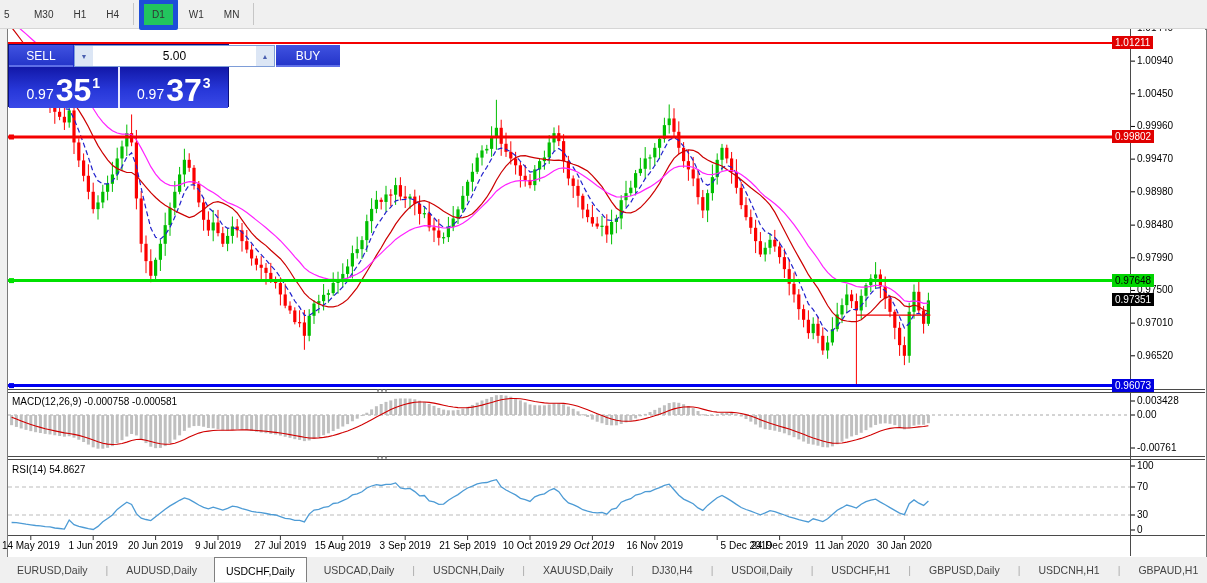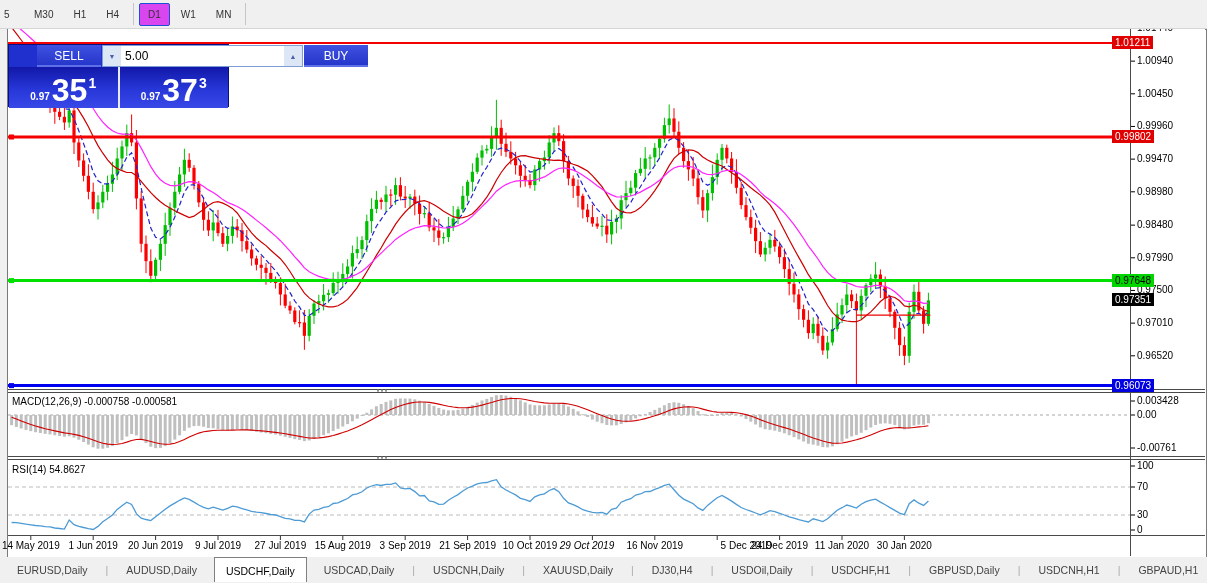--- a/index.html
+++ b/index.html
@@ -5,49 +5,49 @@
   html,body{margin:0;padding:0;width:1207px;height:583px;overflow:hidden;
     background:#f0f0f0;font-family:"Liberation Sans",sans-serif;}
   #app{position:relative;width:1207px;height:583px;}
 
   
   #toolbar{position:absolute;left:0;top:0;width:1207px;height:28px;background:#f0f0f0;
     border-bottom:1px solid #d6d6d6;display:flex;align-items:center;z-index:30;}
   .tfbtn{font-size:10px;color:#333;padding:5px 8px;margin:0 1px;border:1px solid transparent;
     border-radius:2px;cursor:default;}
   .tfbtn.clip{padding-left:2px;width:10px;overflow:hidden;}
-  .tfbtn.active{background:#d946ef;border:1px solid #1d4ed8;}
+  .tfbtn.active{background:#22c55e;border:5px solid #1d4ed8;}
   .tbdiv{width:1px;height:22px;background:#c6c6c6;margin:0 4px;}
 
   
   #frame{position:absolute;left:7px;top:29px;width:1198px;height:528px;
     border:1px solid #7a7a7a;background:#fff;z-index:1;}
   #chart-svg{position:absolute;left:0;top:0;width:1207px;height:583px;z-index:5;pointer-events:none;}
 
   #title-row{position:absolute;left:14px;top:31px;z-index:8;font-size:11px;color:#000;
     white-space:nowrap;}
   #title-row .tri{font-size:8px;margin-right:3px;}
   #title-row .ohlc{margin-left:8px;}
 
   
   #quote-panel{position:absolute;left:8px;top:44px;width:221px;height:63px;z-index:10;
     background:#2030cf;border:1px solid #0a0f80;box-sizing:border-box;}
-  #qp-row1{display:flex;height:22px;align-items:stretch;padding-left:28px;}
+  #qp-row1{display:flex;height:22px;align-items:stretch;}
   .qp-btn{flex:0 0 64px;background:linear-gradient(#4052e0,#2233c8);color:#fff;font-size:12px;
     display:flex;align-items:center;justify-content:center;box-shadow:inset 0 -2px #5e6fe8;cursor:pointer;}
   #qp-spin{flex:1;display:flex;align-items:stretch;background:#dce6f5;border:1px solid #7e9dd8;margin:0 1px;}
   .spin-btn{width:18px;display:flex;align-items:center;justify-content:center;color:#4a5fb0;
     font-size:7px;background:#dce6f5;cursor:pointer;}
-  #volume-input{flex:1;border:none;outline:none;font-size:12px;text-align:left;padding:0 4px;
+  #volume-input{flex:1;border:none;outline:none;font-size:12px;text-align:center;padding:0 4px;
     font-family:"Liberation Sans",sans-serif;color:#000;min-width:0;}
   #qp-row2{display:flex;height:41px;}
   .qp-price{flex:1;background:linear-gradient(180deg,#1218a8 0%,#2737d8 55%,#3949e8 100%);
     color:#fff;display:flex;align-items:flex-end;justify-content:center;padding-bottom:3px;cursor:pointer;}
   .qp-price.left{border-right:2px solid #e8e8ff;}
-  .qp-small{font-size:10px;font-weight:bold;margin:0 2px 3px 0;}
+  .qp-small{font-size:14px;font-weight:normal;margin:0 2px 3px 0;}
   .qp-big{font-size:32px;font-weight:bold;line-height:30px;margin-top:12px;}
   .qp-sup{font-size:14px;font-weight:bold;margin:0 0 14px 1px;}
 
   
   #axis-labels{position:absolute;left:0;top:0;z-index:8;}
   .axlab{position:absolute;left:1137px;font-size:10px;color:#000;white-space:nowrap;}
   .badge{position:absolute;left:1112px;font-size:10px;padding:1px 3px;white-space:nowrap;}
 
   
   .pane-label{position:absolute;left:12px;z-index:8;font-size:10px;color:#000;white-space:nowrap;}

